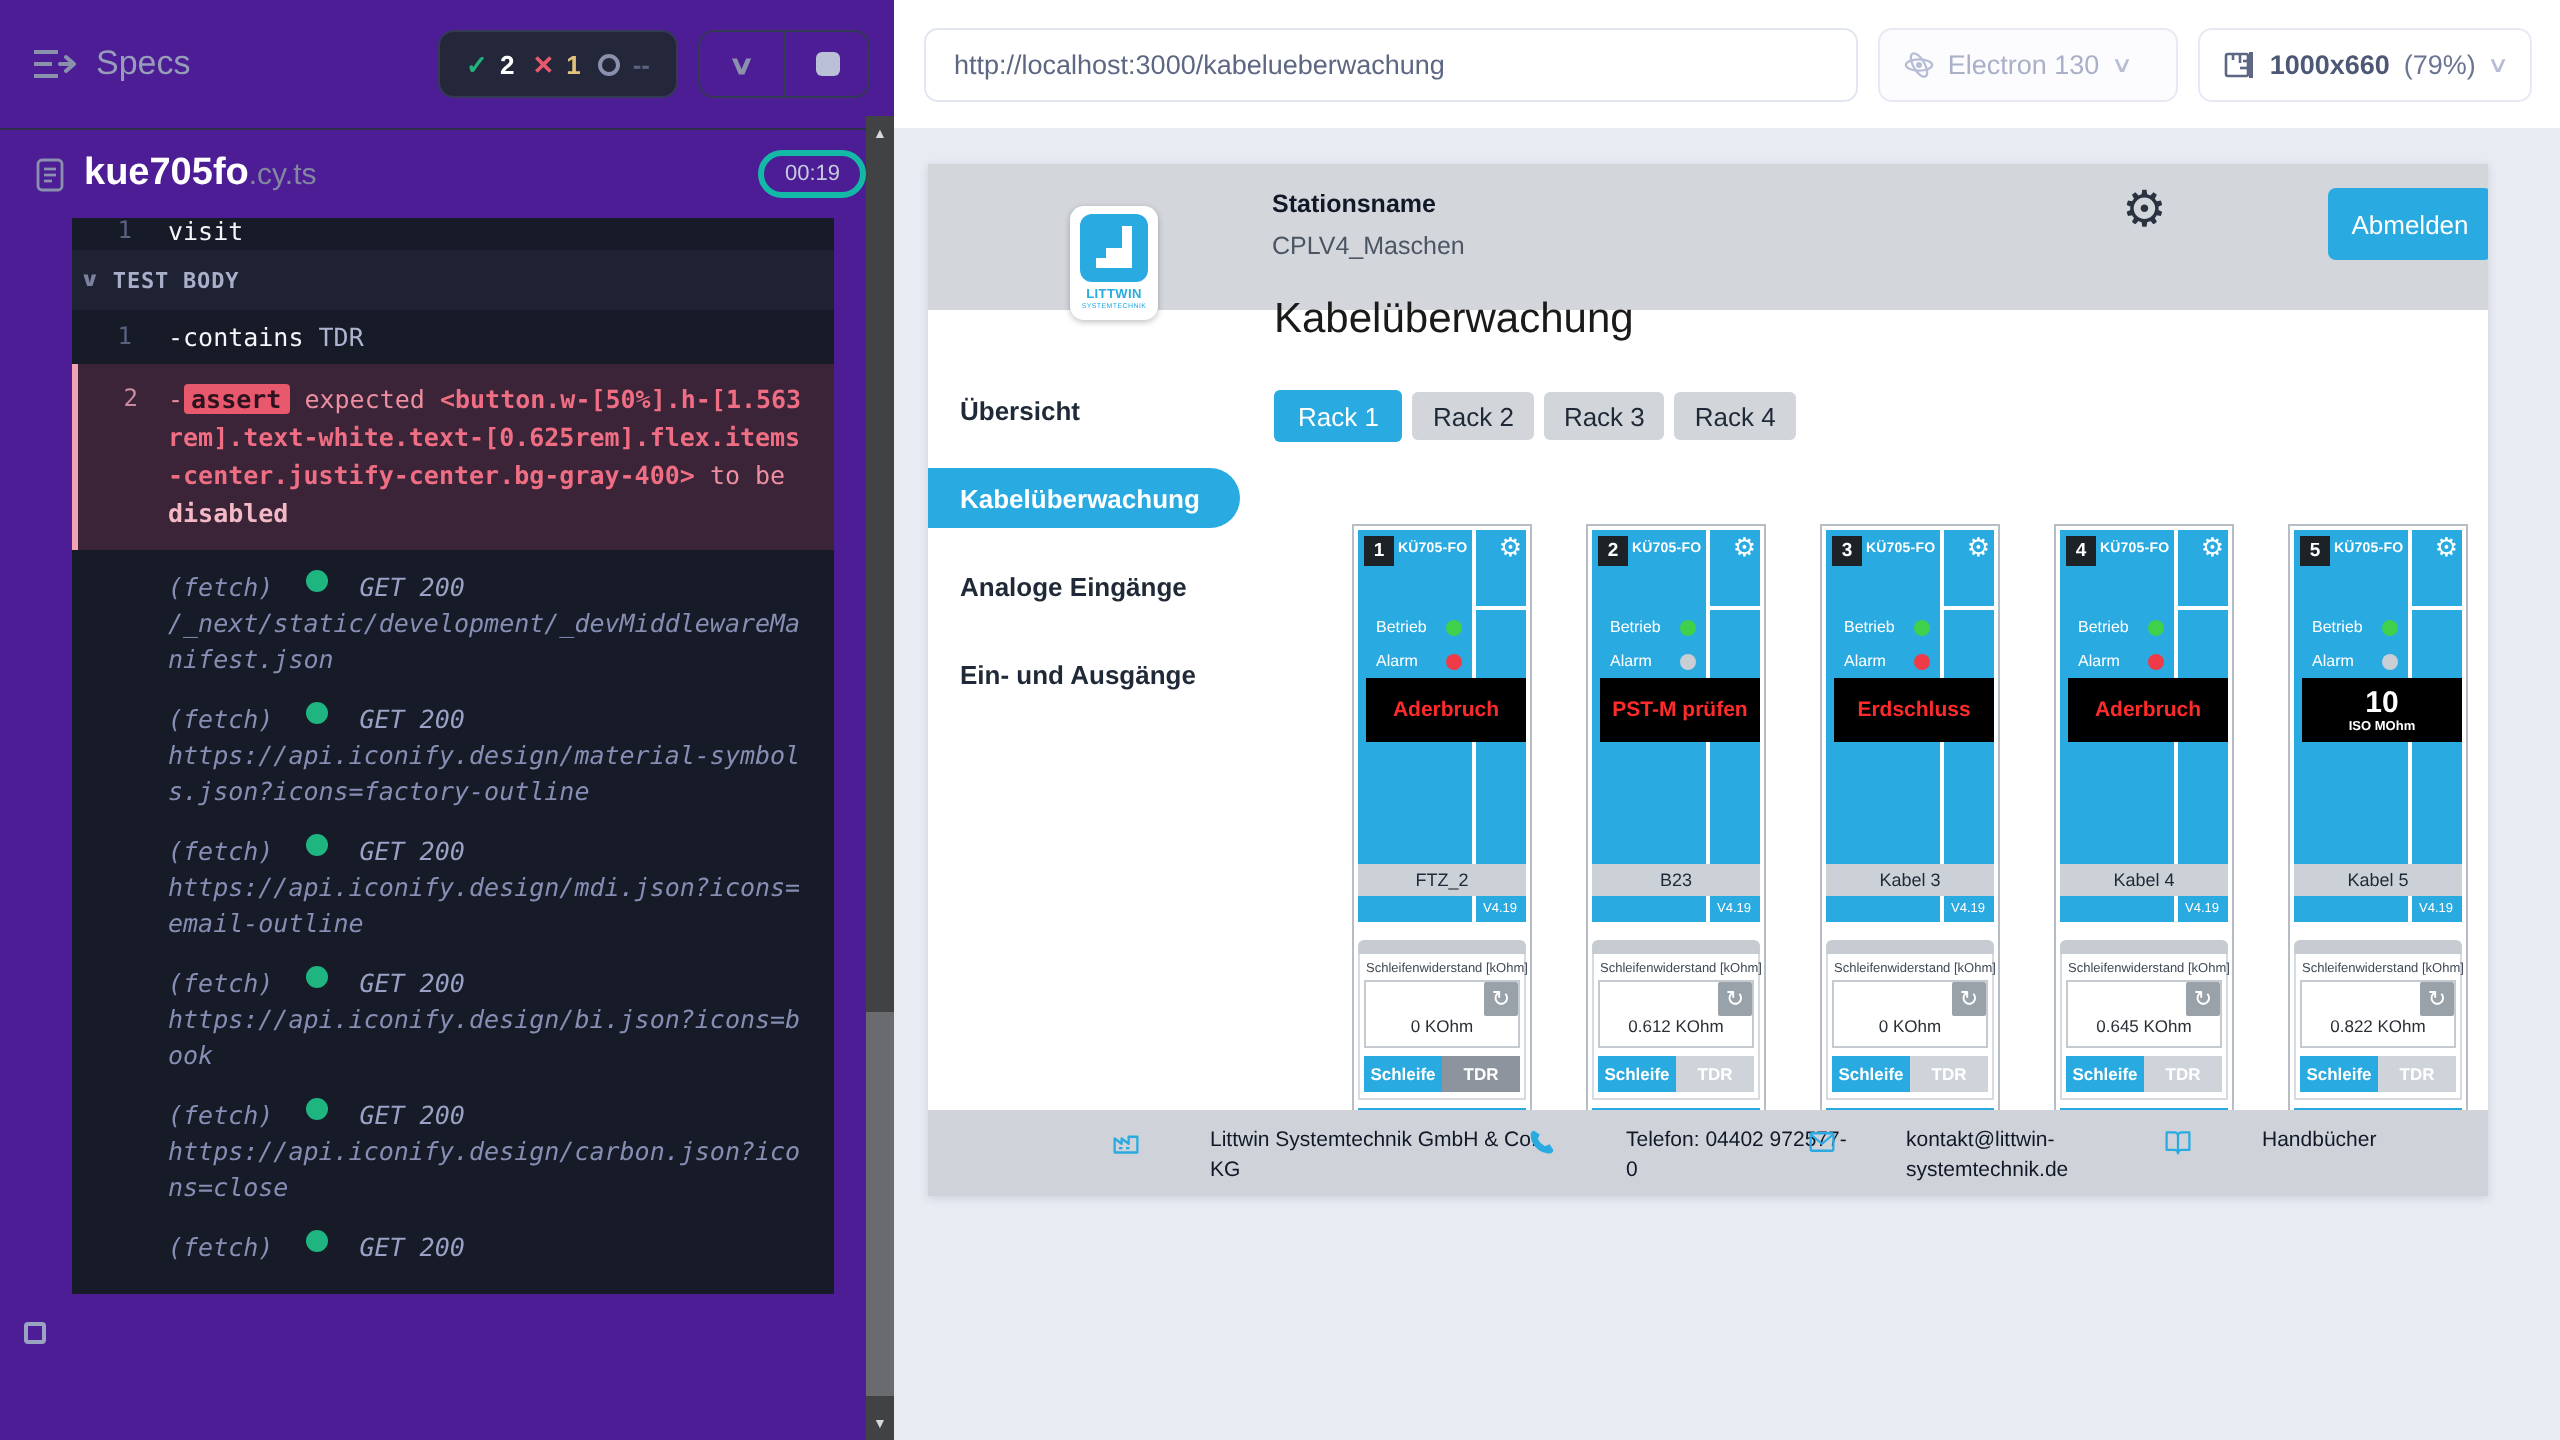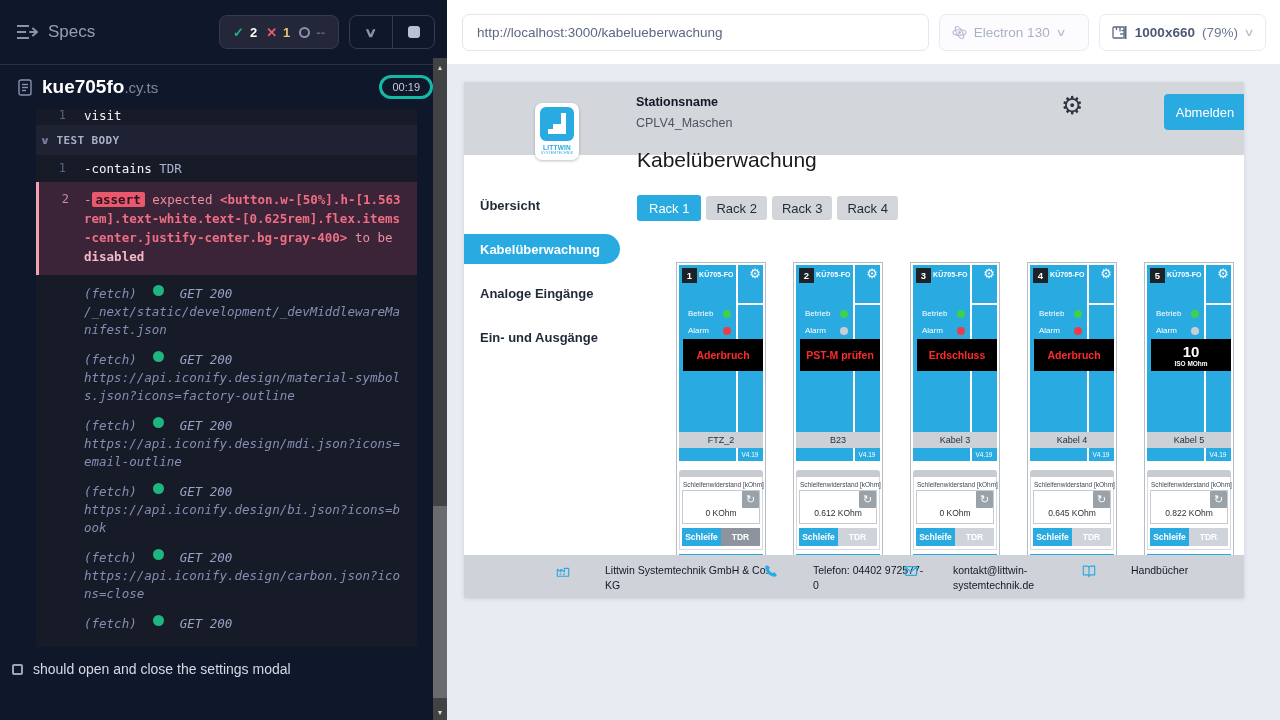--- a/index.html
+++ b/index.html
@@ -1,19 +1,19 @@
 <!DOCTYPE html>
 <html><head>
 <meta charset="utf-8">
 <style>
   * { margin:0; padding:0; box-sizing:border-box; }
   html,body { width:1280px; height:720px; overflow:hidden; background:#e9ebf3; font-family:"Liberation Sans", sans-serif; }
 
   
-  .runner { position:absolute; left:0; top:0; width:447px; height:720px; background:#0f172a; color:#c9cde0; }
+  .runner { position:absolute; left:0; top:0; width:447px; height:720px; background:#4c1d95; color:#c9cde0; }
   .runner-header { height:64px; display:flex; align-items:center; padding:0 12px 0 16px; }
   .specs-icon { width:22px; height:16px; flex:0 0 auto; }
   .specs-title { color:#979db8; font-size:17px; margin-left:10px; flex:1; }
   .stats-box { display:flex; align-items:center; gap:9px; border:1px solid #343a54; background:#232739; border-radius:8px; height:34px; padding:0 13px; }
   .stat { display:flex; align-items:center; gap:6px; font-size:13px; font-weight:bold; }
   .ic-check { color:#22b07d; font-size:13px; font-weight:bold; }
   .ic-cross { color:#e8596e; font-size:13px; font-weight:bold; }
   .st-pass { color:#fff; } .st-fail { color:#e3c37b; }
   .ring { width:11px; height:11px; border:2px solid #8a91ad; border-radius:50%; display:inline-block; }
   .st-pend { color:#5b6280; font-weight:bold; }
@@ -263,21 +263,20 @@
               <span class="dot-green"></span>
               <span class="fetch-status">GET 200</span>
             </div>
           </div>
         </div>
     </div>
   </div>
 
   <div class="pending-row">
     <span class="pend-sq"></span>
-    <span class="pending-title">should open and close the settings modal</span>
   </div>
 
 </div>
 
 <div class="vscroll">
   <div class="vs-arrow vs-up">▲</div>
   <div class="vs-thumb"></div>
   <div class="vs-arrow vs-down">▼</div>
 </div>
 

